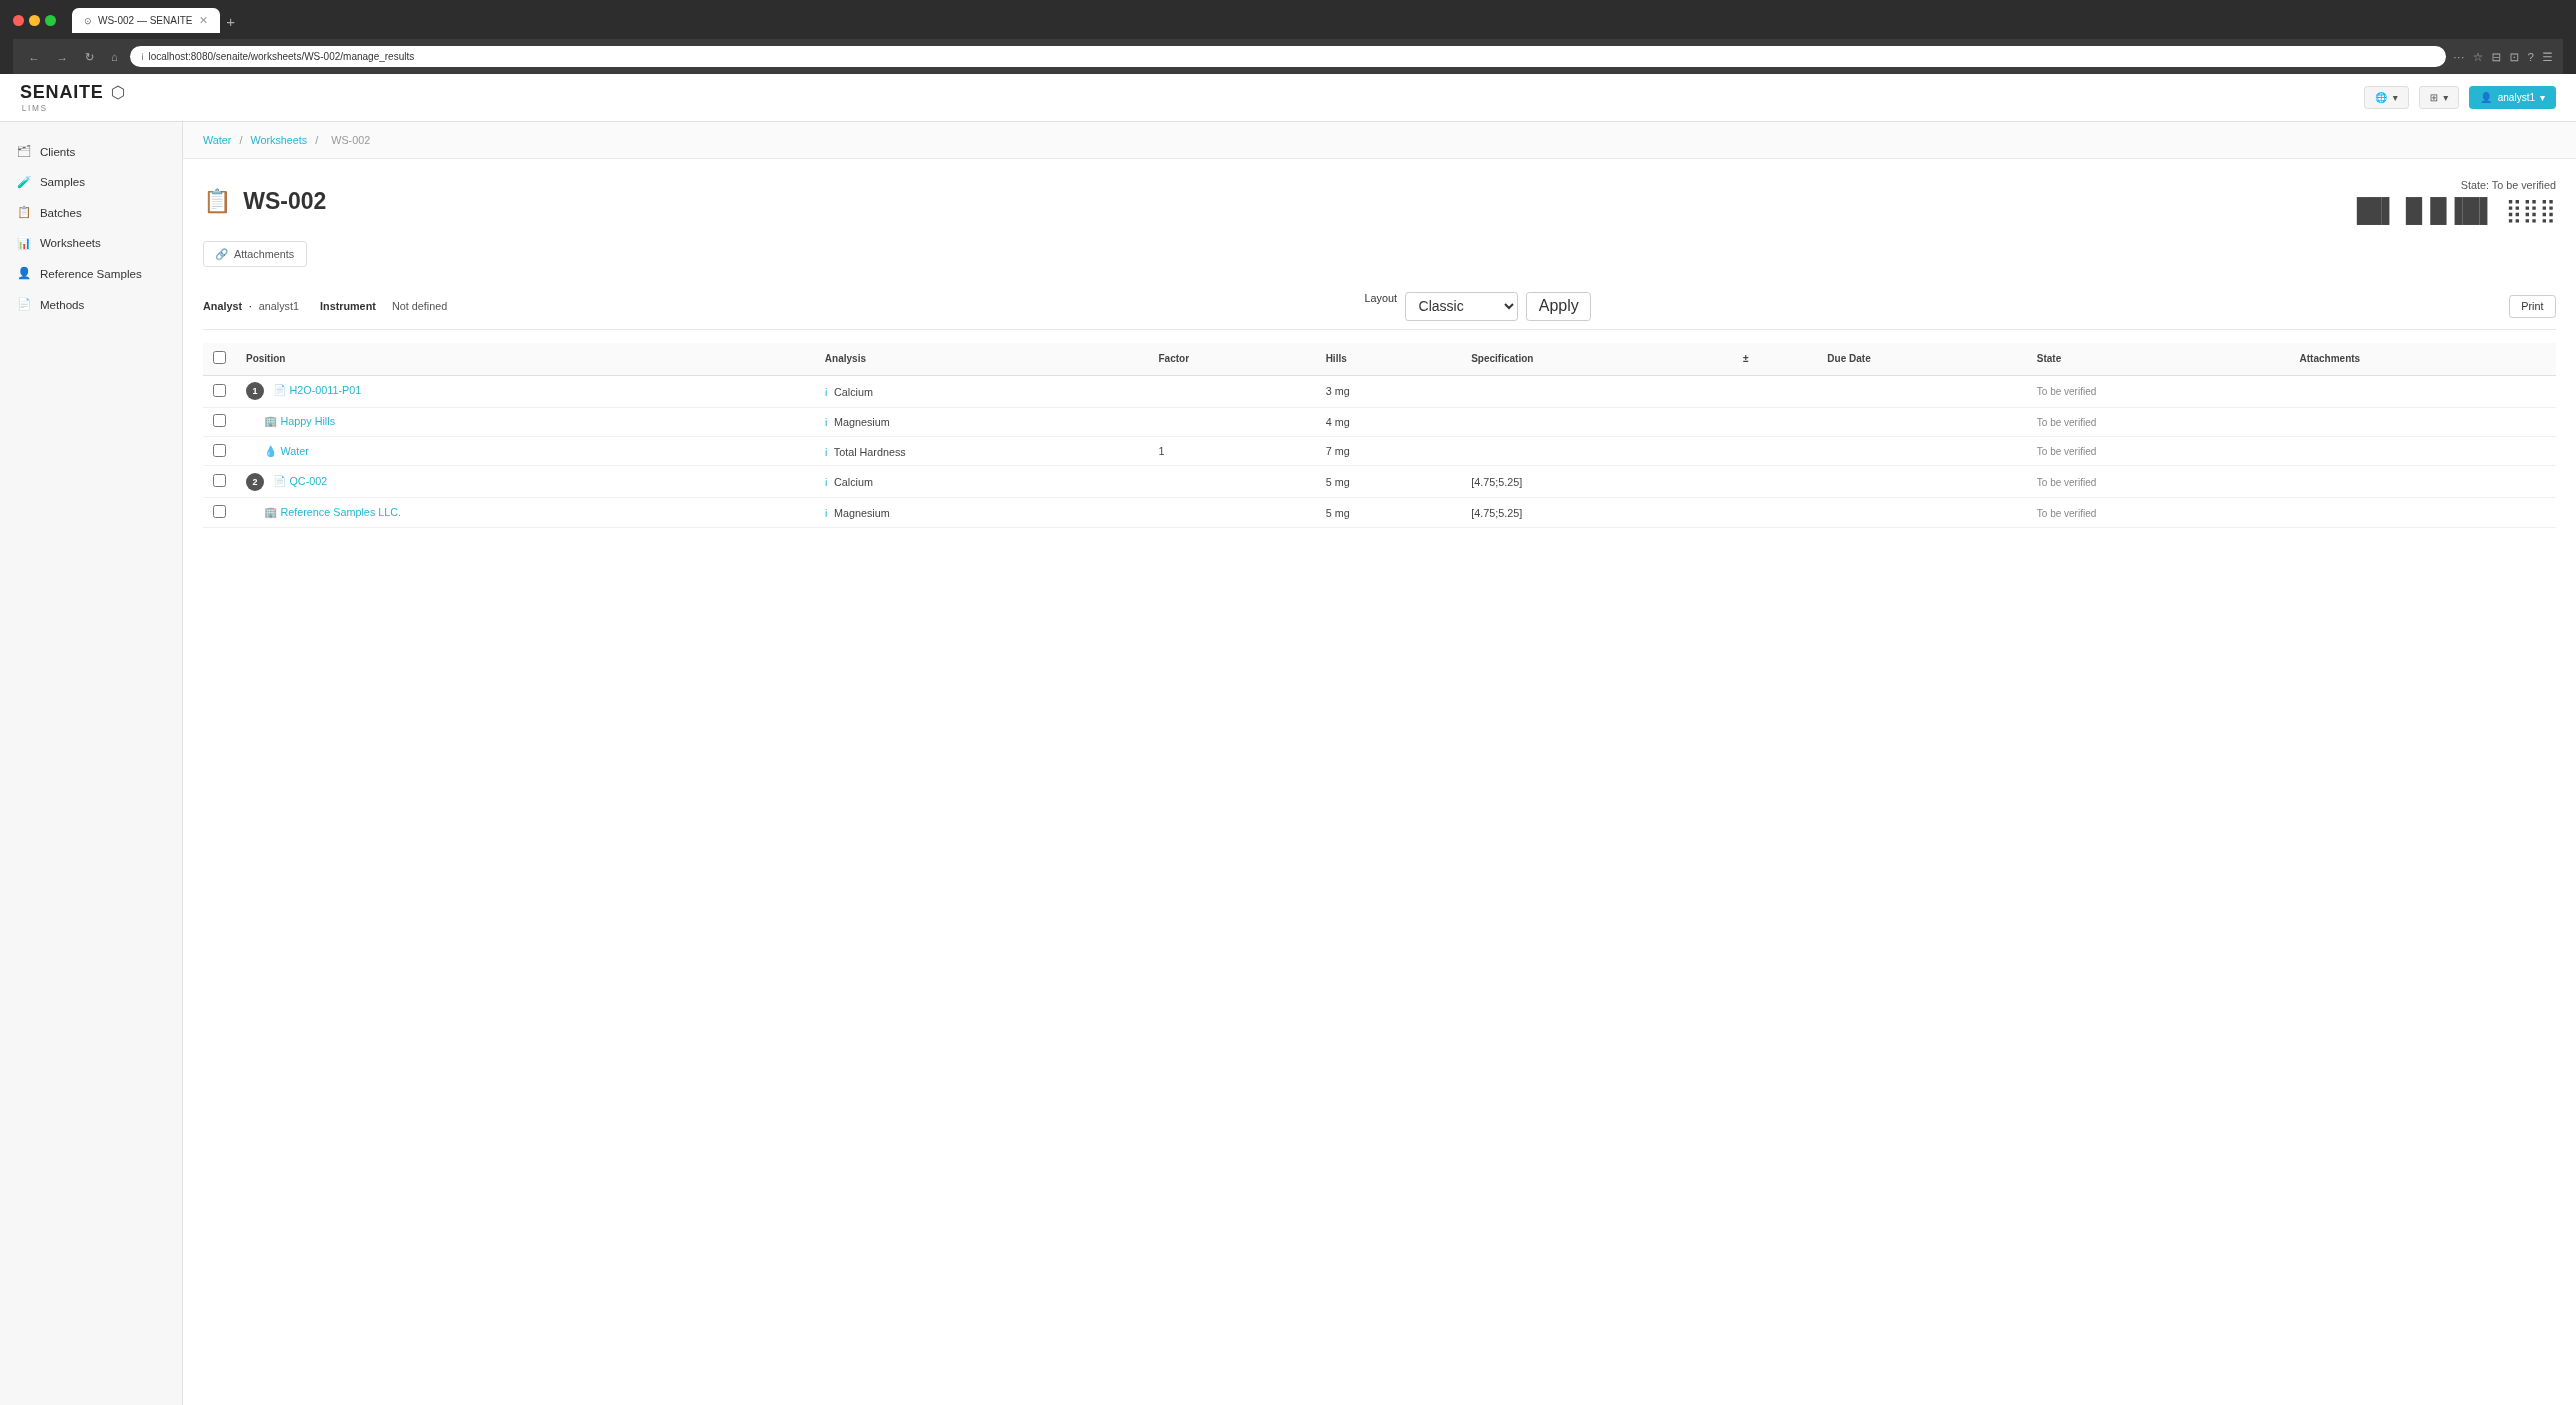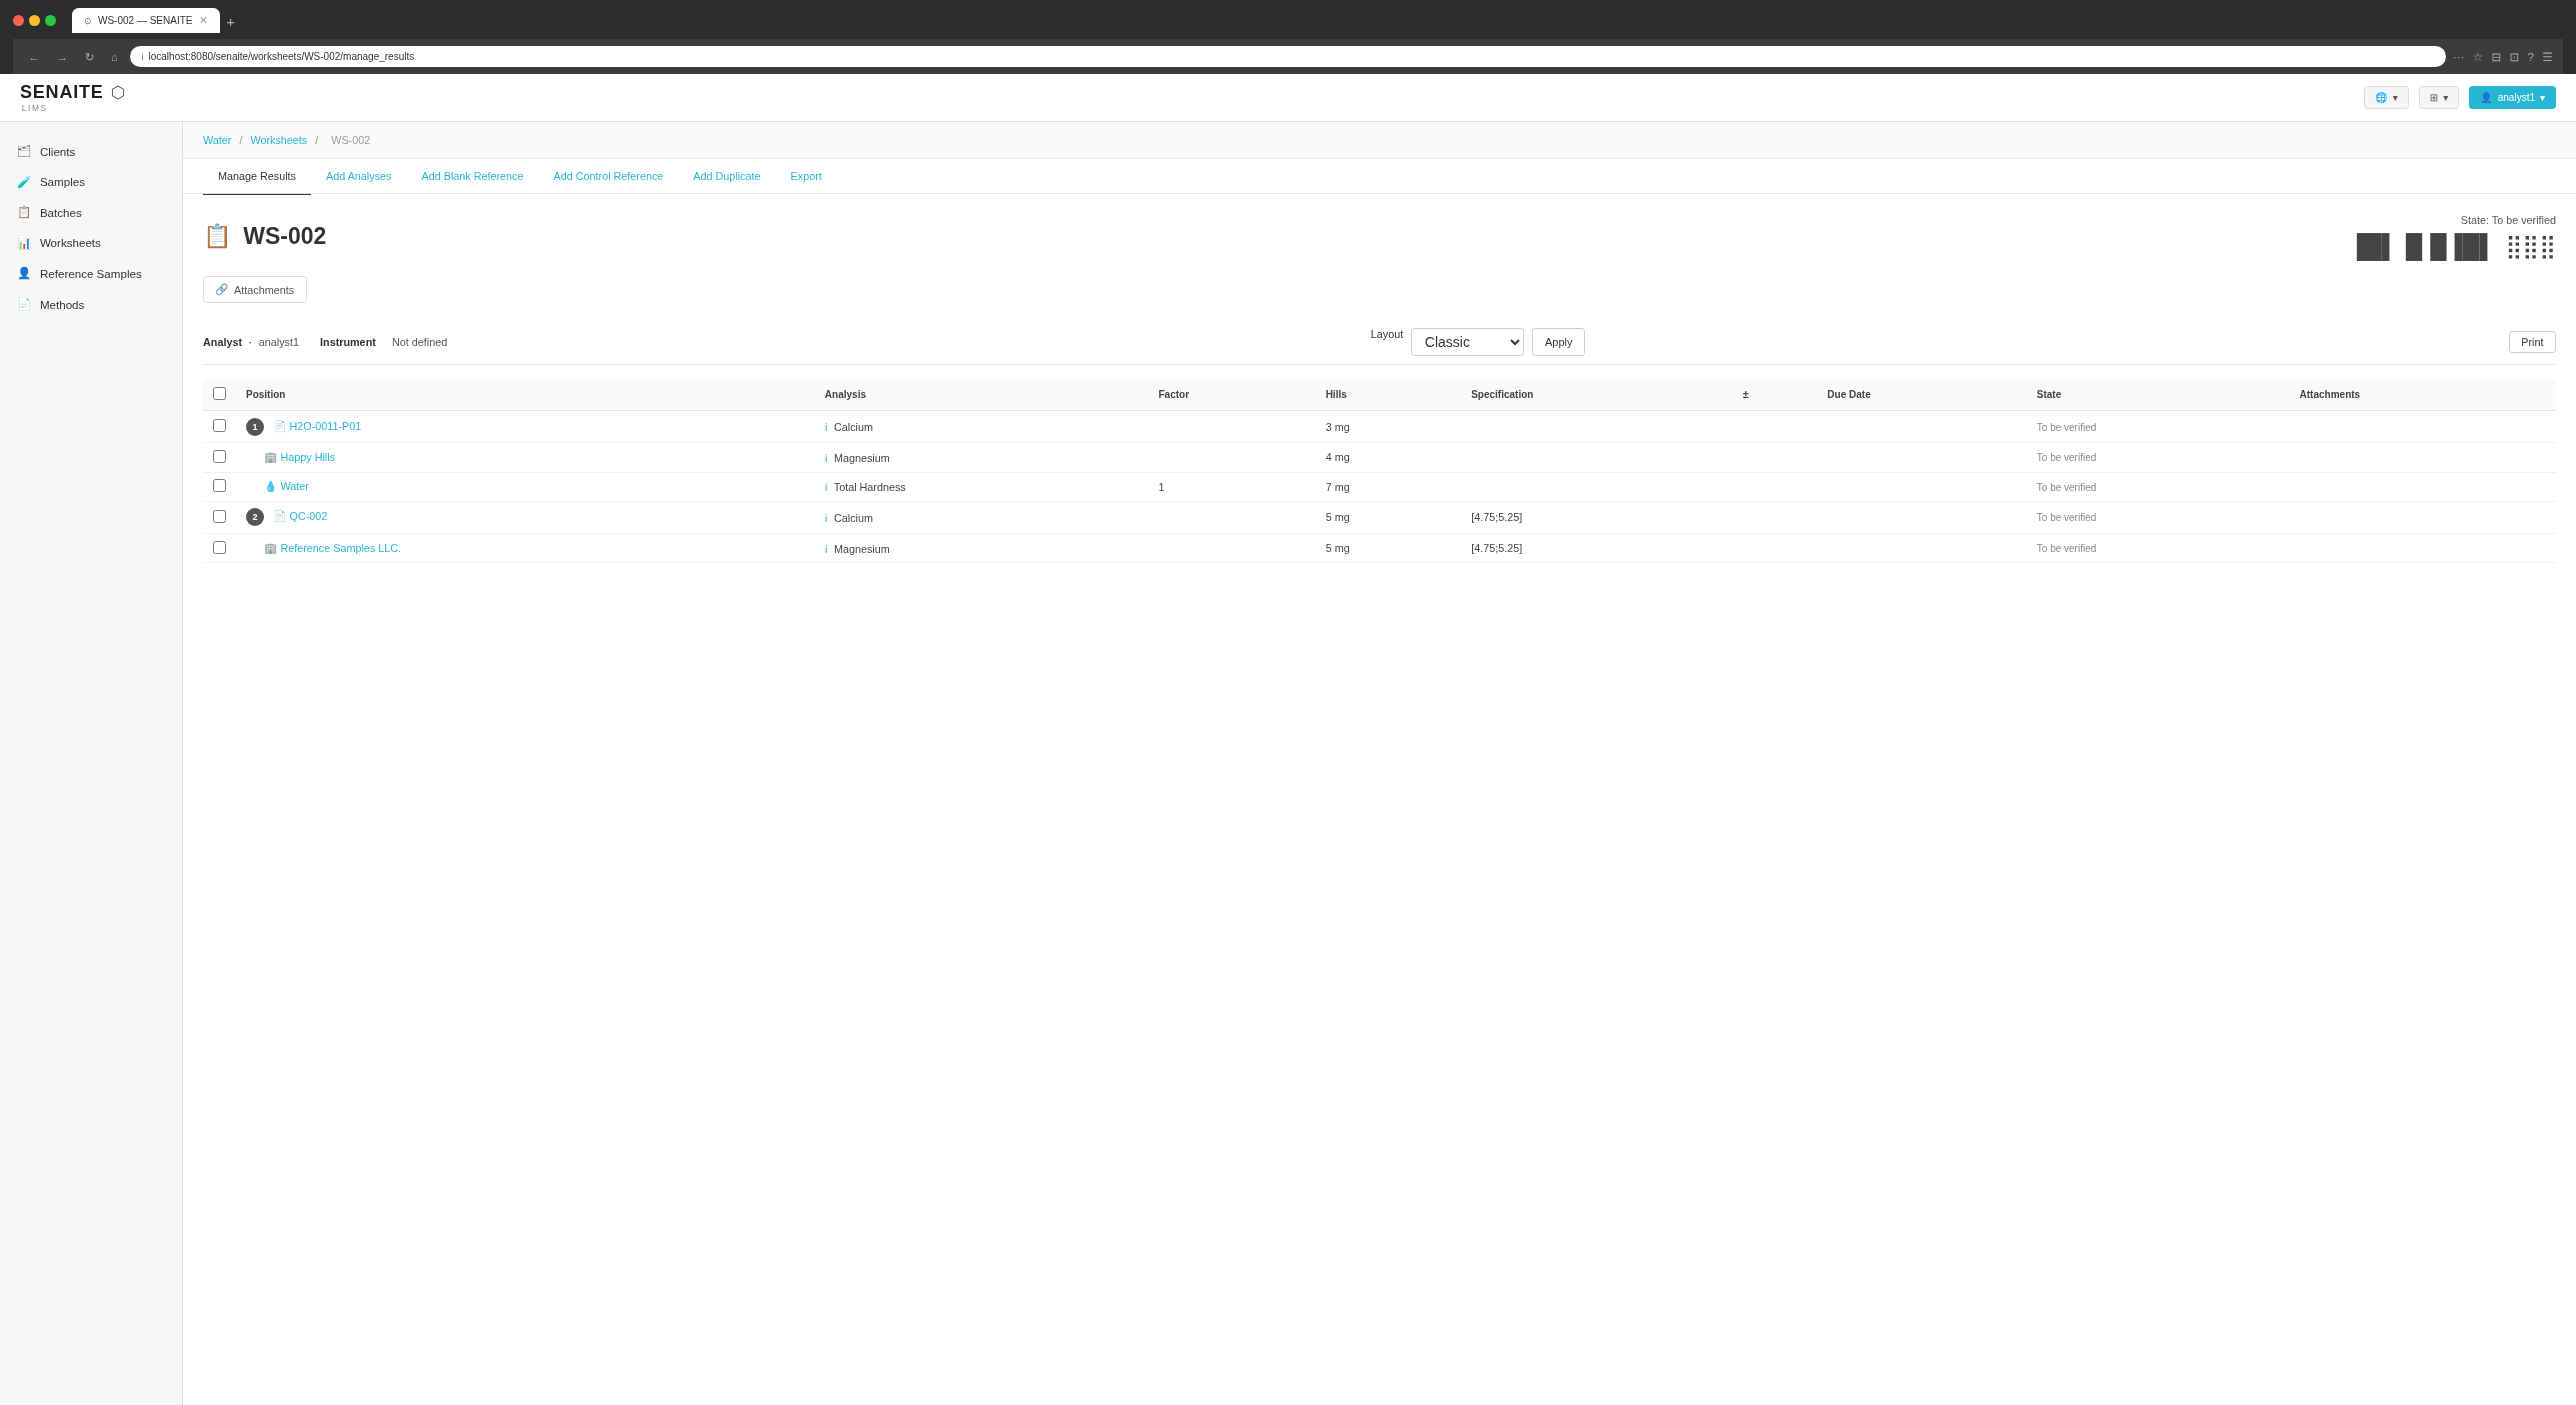--- a/index.html
+++ b/index.html
@@ -69,21 +69,21 @@
     .attachments-btn { background: #fff; border: 0.8px solid #ddd; border-radius: 3.3px; padding: 5.8px 11.6px; font-size: 10.8px; color: #555; cursor: pointer; display: flex; align-items: center; gap: 5px; margin-bottom: 16.6px; }
 
     
     .form-row { display: flex; align-items: center; gap: 21px; padding: 8.3px 0; border-bottom: 0.8px solid #e8e8e8; margin-bottom: 13.3px; }
     .form-field { display: flex; align-items: center; gap: 6.6px; font-size: 10.8px; }
     .form-label { font-weight: 600; color: #333; }
     .form-value { color: #555; }
     .layout-row { display: flex; gap: 8.3px; margin-left: auto; }
     .layout-label { font-size: 10.8px; color: #333; font-weight: 500; }
     .layout-select { border: 0.8px solid #ccc; border-radius: 3.3px; padding: 4.1px 8.3px; font-size: 14px; color: #333; background: #fff; }
-    .apply-btn { background: #fff; border: 0.8px solid #ccc; border-radius: 3.3px; padding: 4.1px 11.6px; font-size: 11px; color: #333; cursor: pointer; }
+    .apply-btn { background: #fff; border: 0.8px solid #ccc; border-radius: 3.3px; padding: 4.1px 11.6px; font-size: 16px; color: #333; cursor: pointer; }
     .print-btn { background: #fff; border: 0.8px solid #ccc; border-radius: 3.3px; padding: 4.1px 11.6px; font-size: 10.8px; color: #333; cursor: pointer; margin-left: auto; }
 
     
     .results-table { width: 100%; border-collapse: collapse; font-size: 10.8px; }
     .results-table th { text-align: left; padding: 8.3px 10px; color: #444; font-weight: 600; border-bottom: 1.7px solid #e0e0e0; font-size: 10px; background: #fafafa; }
     .results-table td { padding: 6.6px 10px; border-bottom: 0.8px solid #f0f0f0; color: #444; vertical-align: middle; }
     .checkbox-col { width: 25px; }
     .position-badge { background: #555; color: #fff; border-radius: 50%; width: 18px; height: 18px; display: inline-flex; align-items: center; justify-content: center; font-size: 9px; font-weight: 700; }
     .link-blue { color: #26b6d4; text-decoration: none; }
     .info-icon { color: #26b6d4; font-size: 10.8px; margin-right: 3.3px; }
@@ -190,28 +190,20 @@
     <div class="main">
 
       <div class="breadcrumb">
         <a href="#" class="link-blue">Water</a>
         <span> / </span>
         <a href="#" class="link-blue">Worksheets</a>
         <span> / </span>
         <span>WS-002</span>
       </div>
 
-      <div class="tabs">
-        <a class="tab active" href="#">Manage Results</a>
-        <a class="tab" href="#">Add Analyses</a>
-        <a class="tab" href="#">Add Blank Reference</a>
-        <a class="tab" href="#">Add Control Reference</a>
-        <a class="tab" href="#">Add Duplicate</a>
-        <a class="tab" href="#">Export</a>
-      </div>
 
       <div class="content">
 
         <div class="page-header">
           <div class="page-title-area">
             <span class="page-title-icon">📋</span>
             <h1 class="page-title">WS-002</h1>
           </div>
           <div class="page-header-right">
             <div class="state-label">State: To be verified</div>

